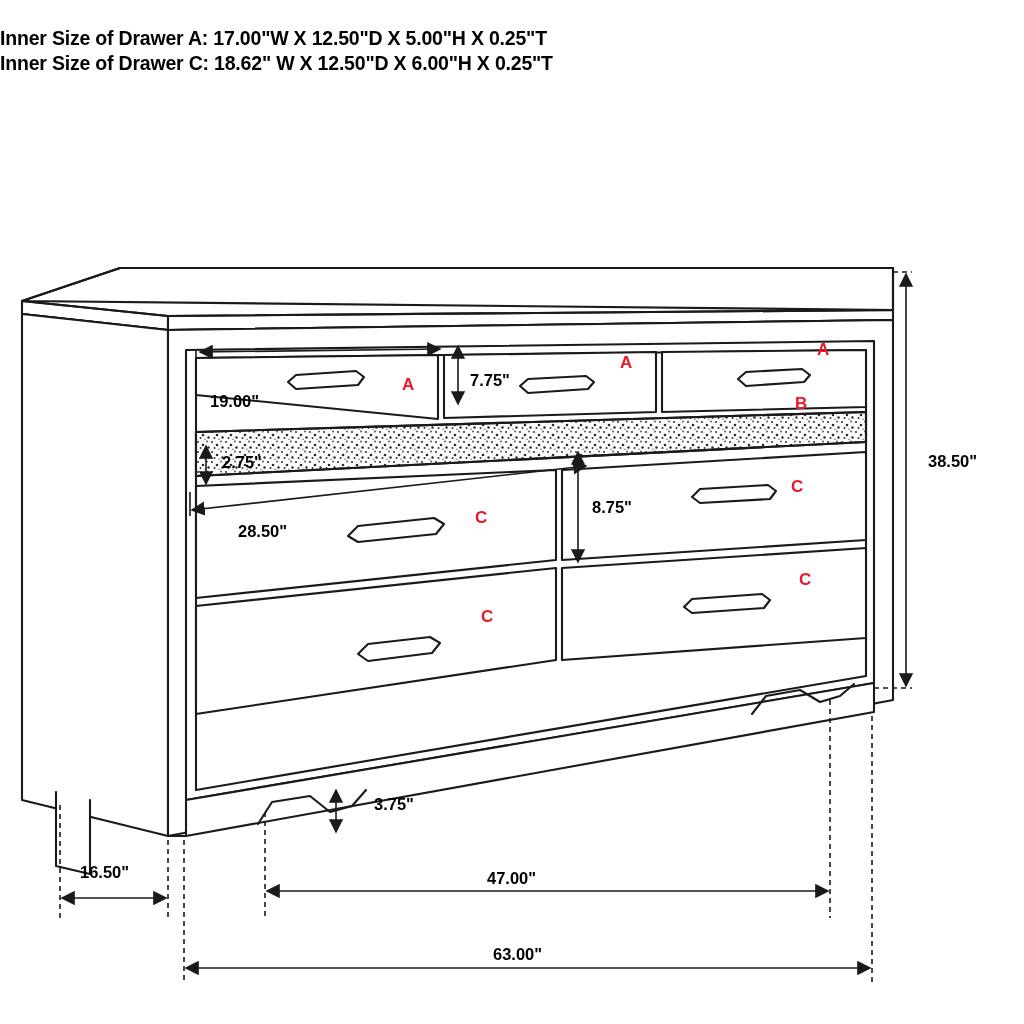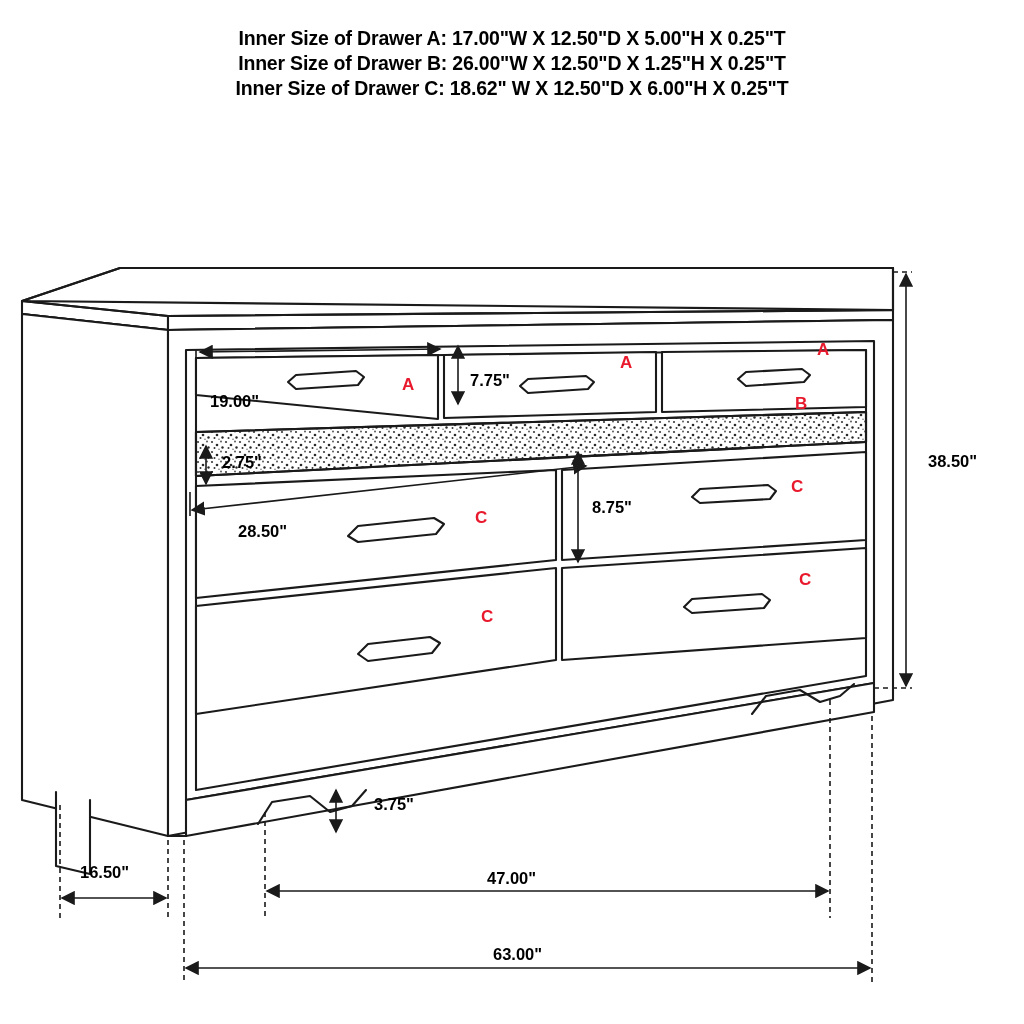--- a/index.html
+++ b/index.html
@@ -13,21 +13,21 @@
     height: 1024px;
     background: #ffffff;
     font-family: "Liberation Sans", sans-serif;
     overflow: hidden;
   }
   .spec-block {
     position: absolute;
     top: 26px;
     left: 0;
     width: 1024px;
-    text-align: center;
+    text-align: left;
   }
   .spec-line {
     font-size: 19.5px;
     font-weight: bold;
     color: #000000;
     line-height: 25px;
     letter-spacing: -0.2px;
     white-space: nowrap;
   }
   svg.figure {
@@ -52,21 +52,20 @@
     white-space: nowrap;
   }
 </style>
 </head>
 <body>
 
 <div id="page">
 
   <div class="spec-block">
     <div class="spec-line">Inner Size of Drawer A: 17.00"W X 12.50"D X 5.00"H X 0.25"T</div>
-    <div class="spec-line">Inner Size of Drawer B: 26.00"W X 12.50"D X 1.25"H X 0.25"T</div>
     <div class="spec-line">Inner Size of Drawer C: 18.62" W X 12.50"D X 6.00"H X 0.25"T</div>
   </div>
 
   <svg class="figure" viewBox="0 0 1024 1024">
     <defs>
       <marker id="arrEnd" markerWidth="9" markerHeight="9" refX="8" refY="4.5" orient="auto">
         <path d="M0,0 L9,4.5 L0,9 z" fill="#1a1a1a"></path>
       </marker>
       <marker id="arrStart" markerWidth="9" markerHeight="9" refX="1" refY="4.5" orient="auto">
         <path d="M9,0 L0,4.5 L9,9 z" fill="#1a1a1a"></path>

